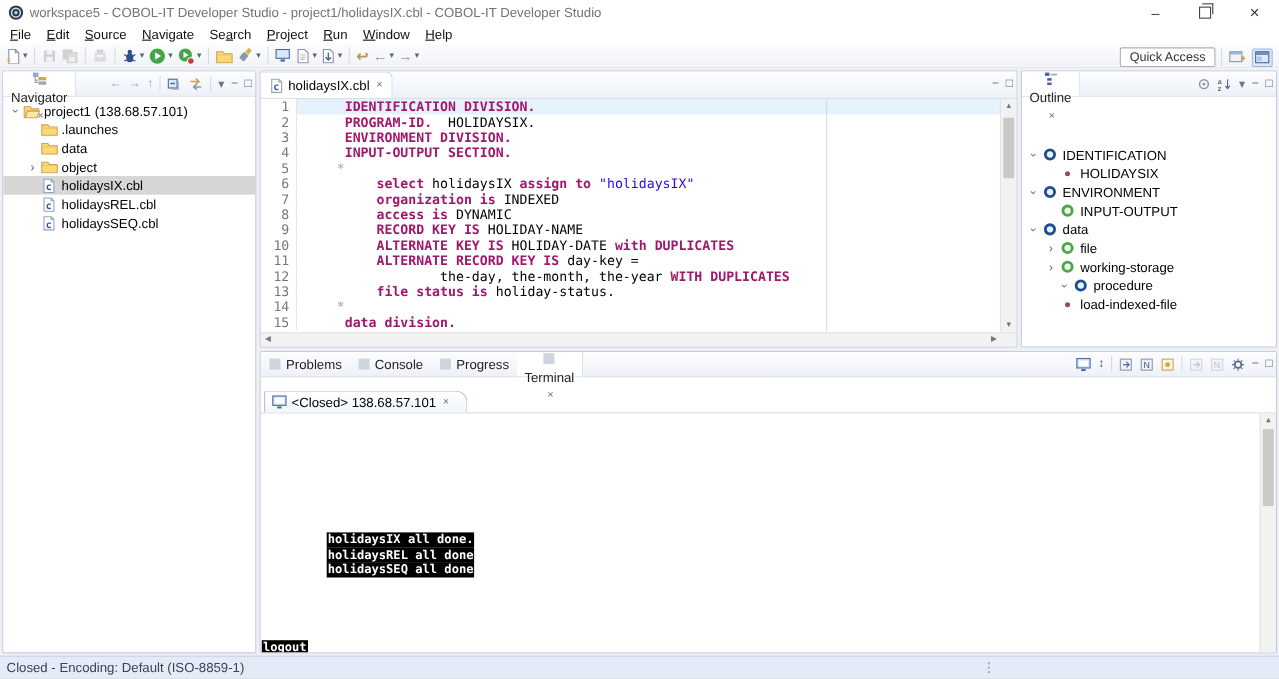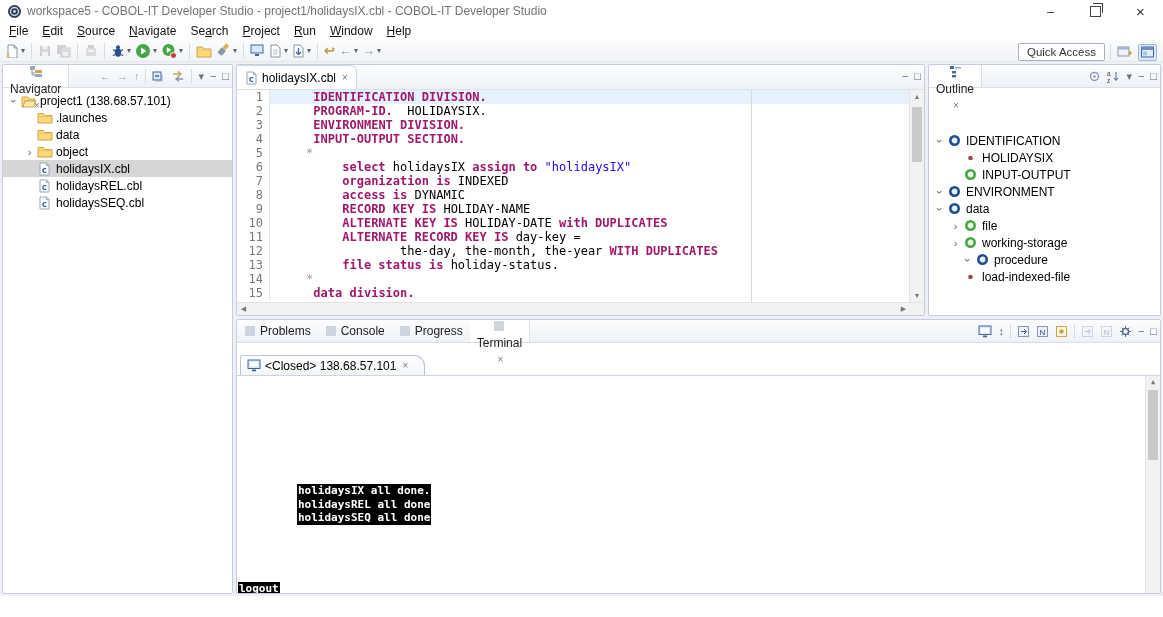--- a/index.html
+++ b/index.html
@@ -524,37 +524,37 @@
           </div>
           <div class="trow" style="padding-left: 20px;">
             <span class="texp"></span>
             <span class="ticon">
               <svg width="13" height="13" viewBox="0 0 13 13">
                 <circle cx="6.5" cy="7" r="2.3" fill="#9e4a4a"></circle>
               </svg>
             </span>
             <span class="tlabel">HOLIDAYSIX</span>
           </div>
-          <div class="trow" style="padding-left: 20px;">
-            <span class="texp"></span>
-            <span class="ticon">
-              <svg width="13" height="13" viewBox="0 0 13 13">
-                <circle cx="6.5" cy="6.5" r="4.2" fill="#eefbea" stroke="#4aa648" stroke-width="2.6"></circle>
-              </svg>
-            </span>
-            <span class="tlabel">INPUT-OUTPUT</span>
-          </div>
           <div class="trow" style="padding-left: 4px;">
             <span class="texp open">›</span>
             <span class="ticon">
               <svg width="13" height="13" viewBox="0 0 13 13">
                 <circle cx="6.5" cy="6.5" r="4.2" fill="#eaf1fb" stroke="#1c4f8f" stroke-width="2.6"></circle>
               </svg>
             </span>
             <span class="tlabel">ENVIRONMENT</span>
+          </div>
+          <div class="trow" style="padding-left: 20px;">
+            <span class="texp"></span>
+            <span class="ticon">
+              <svg width="13" height="13" viewBox="0 0 13 13">
+                <circle cx="6.5" cy="6.5" r="4.2" fill="#eefbea" stroke="#4aa648" stroke-width="2.6"></circle>
+              </svg>
+            </span>
+            <span class="tlabel">INPUT-OUTPUT</span>
           </div>
           <div class="trow" style="padding-left: 4px;">
             <span class="texp open">›</span>
             <span class="ticon">
               <svg width="13" height="13" viewBox="0 0 13 13">
                 <circle cx="6.5" cy="6.5" r="4.2" fill="#eaf1fb" stroke="#1c4f8f" stroke-width="2.6"></circle>
               </svg>
             </span>
             <span class="tlabel">data</span>
           </div>
@@ -705,13 +705,17 @@
         <div class="term-prompt">logout</div>
         <div class="vscroll">
           <span class="arr up">▲</span>
           <div class="vthumb" style="top:14px;height:70px;"></div>
           <span class="arr down">▼</span>
         </div>
       </div>
     </div>
   </div>
 
+  <div class="statusbar">
+    <span>Closed - Encoding: Default (ISO-8859-1)</span>
+    <span class="grip"></span>
+  </div>
 </div>
 
 </body></html>

